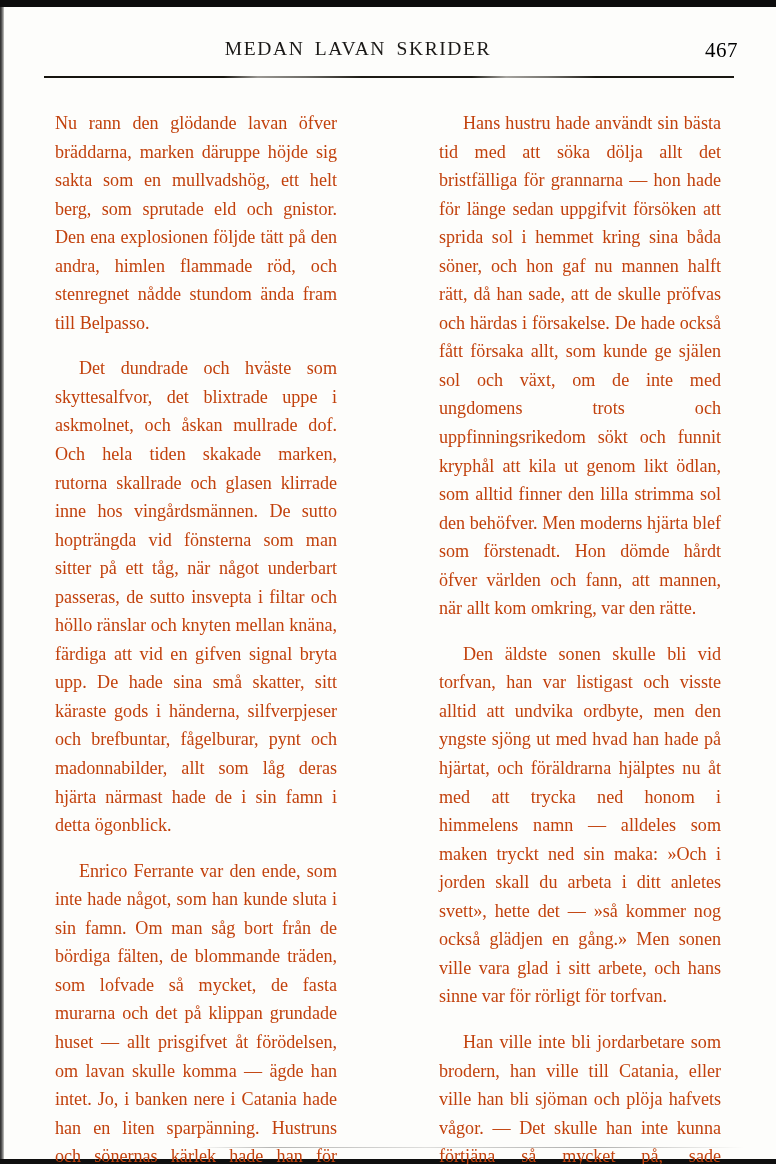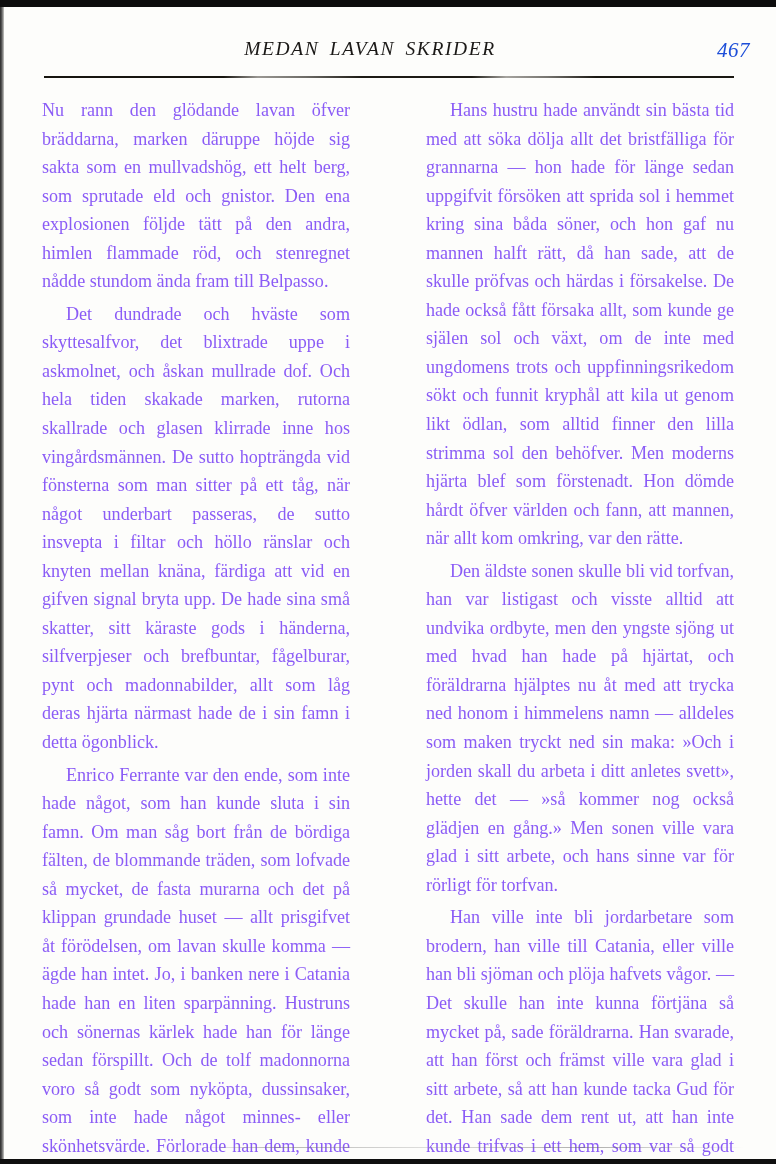--- a/index.html
+++ b/index.html
@@ -51,44 +51,43 @@
       rgba(120,120,118,0.55) 14%,
       rgba(150,150,148,0.30) 42%,
       rgba(110,110,108,0.55) 72%,
       rgba(120,120,118,0) 100%);
   }
 
   
   .running-head {
     position: absolute;
     top: 38px;
-    left: 50px;
+    left: 38px;
     width: 700px;
     height: 30px;
-    font-style: italic;
   }
   .head-title {
     position: absolute;
     left: 0;
     top: 0;
     width: 640px;
     text-align: center;
     font-size: 19.5px;
     letter-spacing: 1.6px;
     word-spacing: 4px;
     color: #1b1917;
     white-space: nowrap;
   }
   .head-folio {
     position: absolute;
     right: 0;
     top: 0;
     font-size: 21px;
     letter-spacing: 0.5px;
-    color: #1d4ed8;
+    color: #000000;
   }
   .head-rule {
     position: absolute;
     top: 76px;
     left: 44px;
     width: 690px;
     height: 2px;
     background: linear-gradient(to right,
       #17150f 0%, #17150f 26%,
       #9a9893 31%, #6d6b66 38%,
@@ -103,27 +102,27 @@
     top: 92px;
     left: 38px;
     width: 700px;
     display: flex;
     justify-content: space-between;
   }
   .col {
     width: 316px;
   }
   .col p {
-    margin: 4px;
+    margin: 17px;
     font-size: 18.1px;
     line-height: 28.55px;
     text-align: justify;
     text-justify: inter-word;
     hyphens: none;
-    color: #8b5cf6;
+    color: #c2410c;
   }
   .col p.indent {
     text-indent: 24px;
   }
 </style>
 </head>
 <body>
 
 <div id="page">
 

